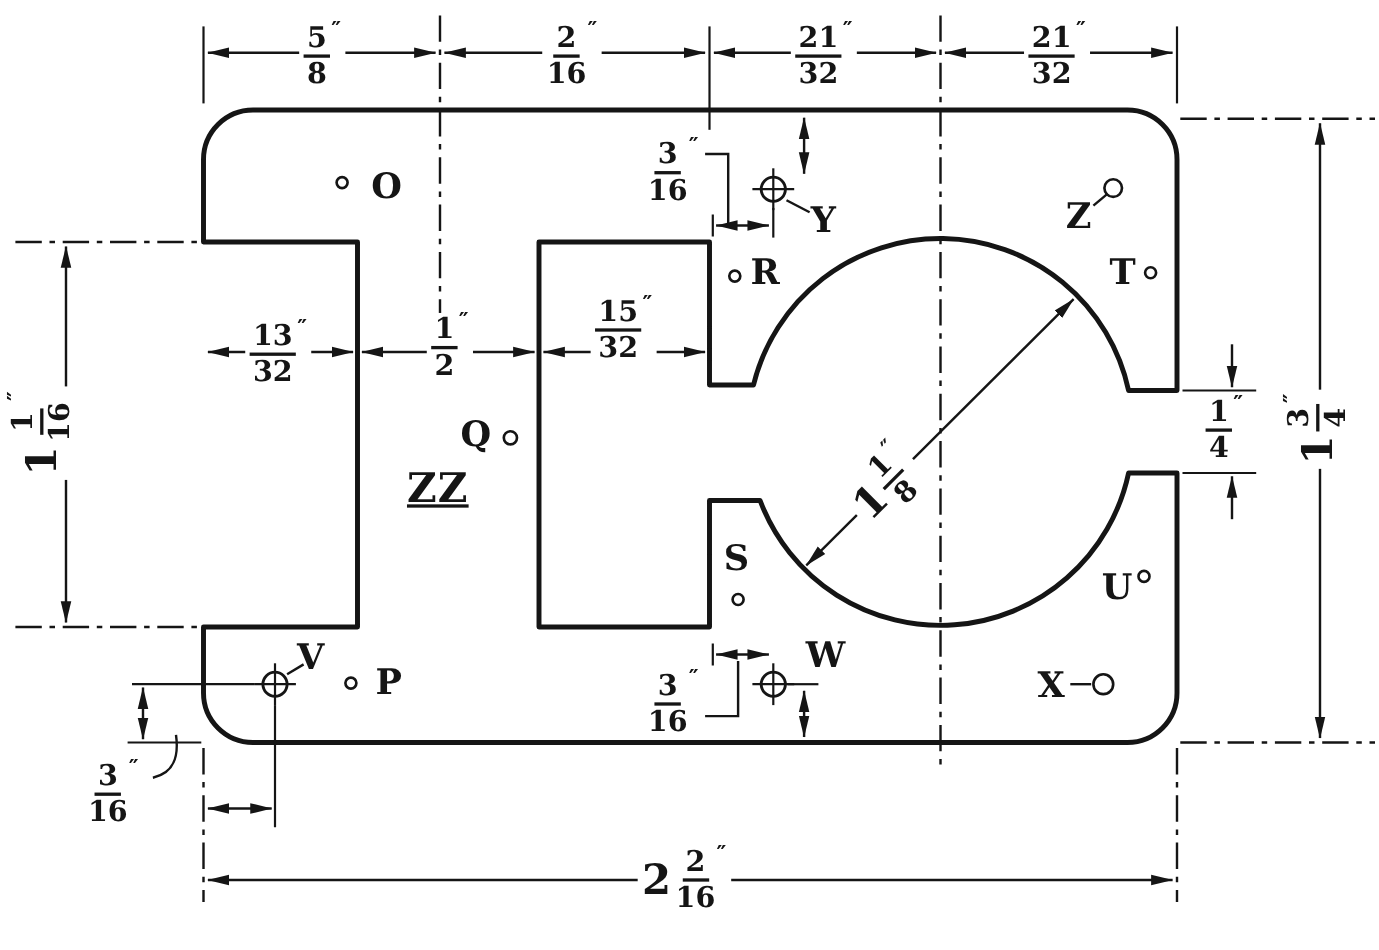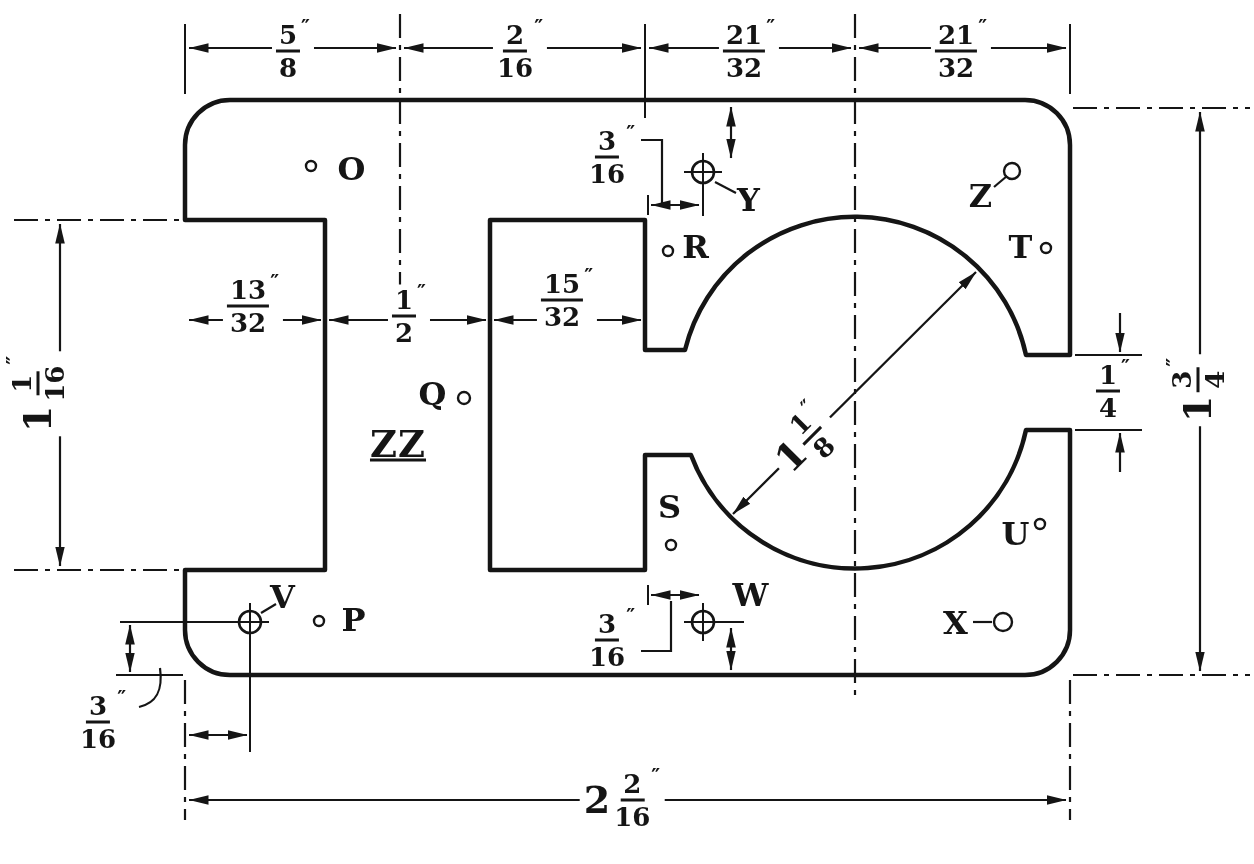--- a/index.html
+++ b/index.html
@@ -186,21 +186,21 @@
       <span class="unit">″</span>
   </div>
   <div class="dim-label" style="left:961px;top:51px">
     <span class="frac">
         <span class="num">21</span>
         <span class="den">32</span>
       </span>
       <span class="unit">″</span>
   </div>
 
-  <div class="dim-label" style="left:253px;top:306px">
+  <div class="dim-label" style="left:253px;top:322px">
     <span class="frac">
         <span class="num">13</span>
         <span class="den">32</span>
       </span>
       <span class="unit">″</span>
   </div>
   <div class="dim-label" style="left:409px;top:316px">
     <span class="frac">
         <span class="num">1</span>
         <span class="den">2</span>

